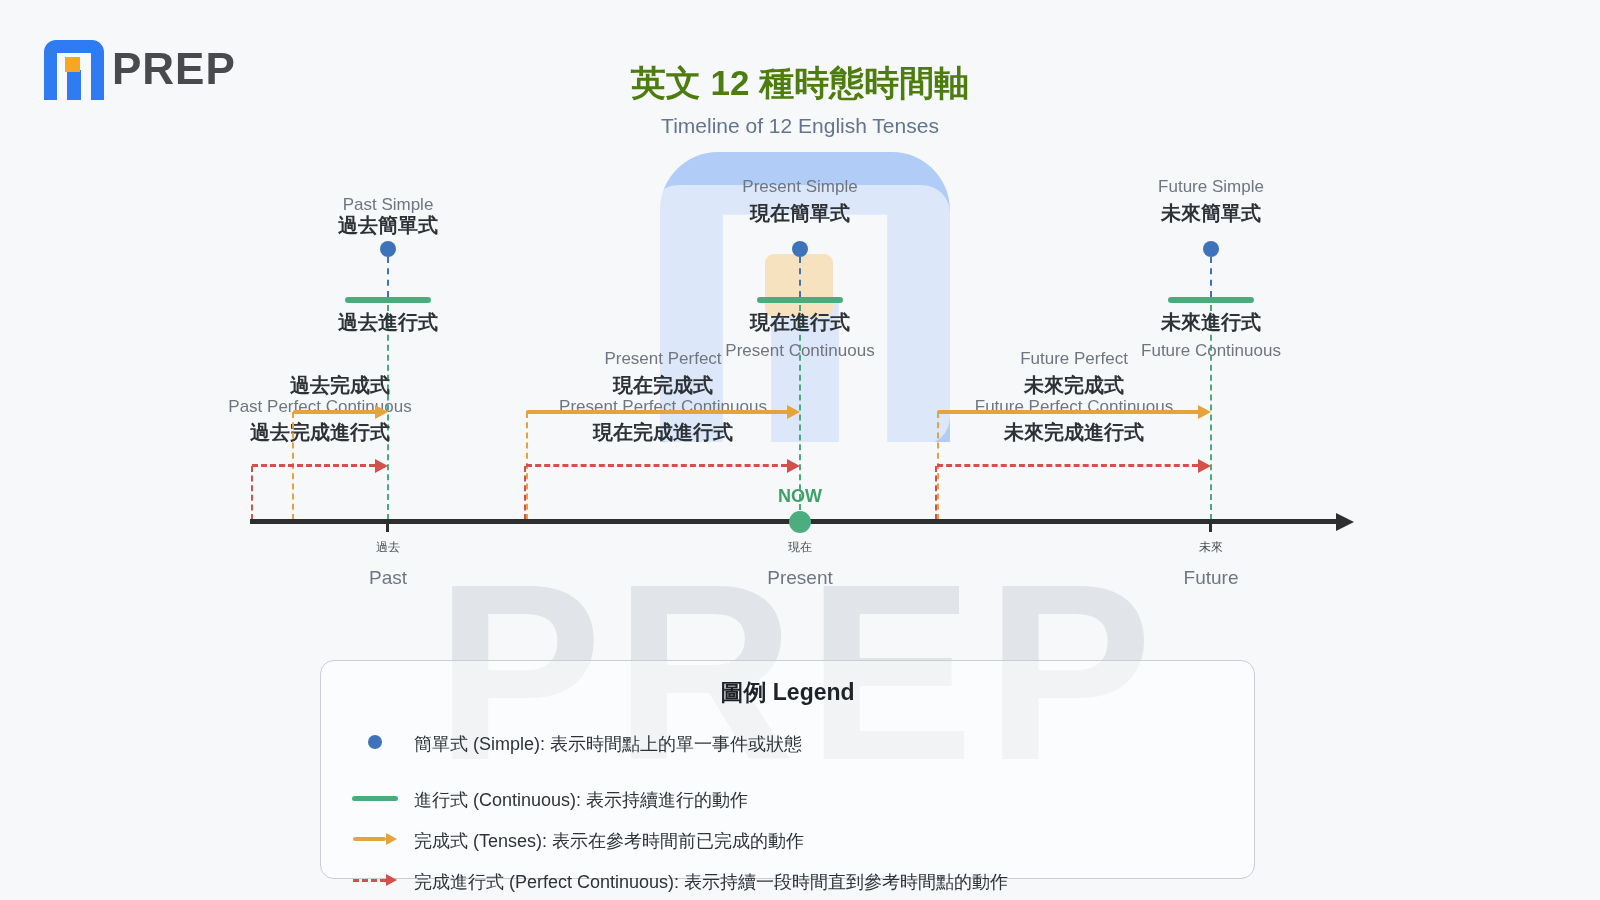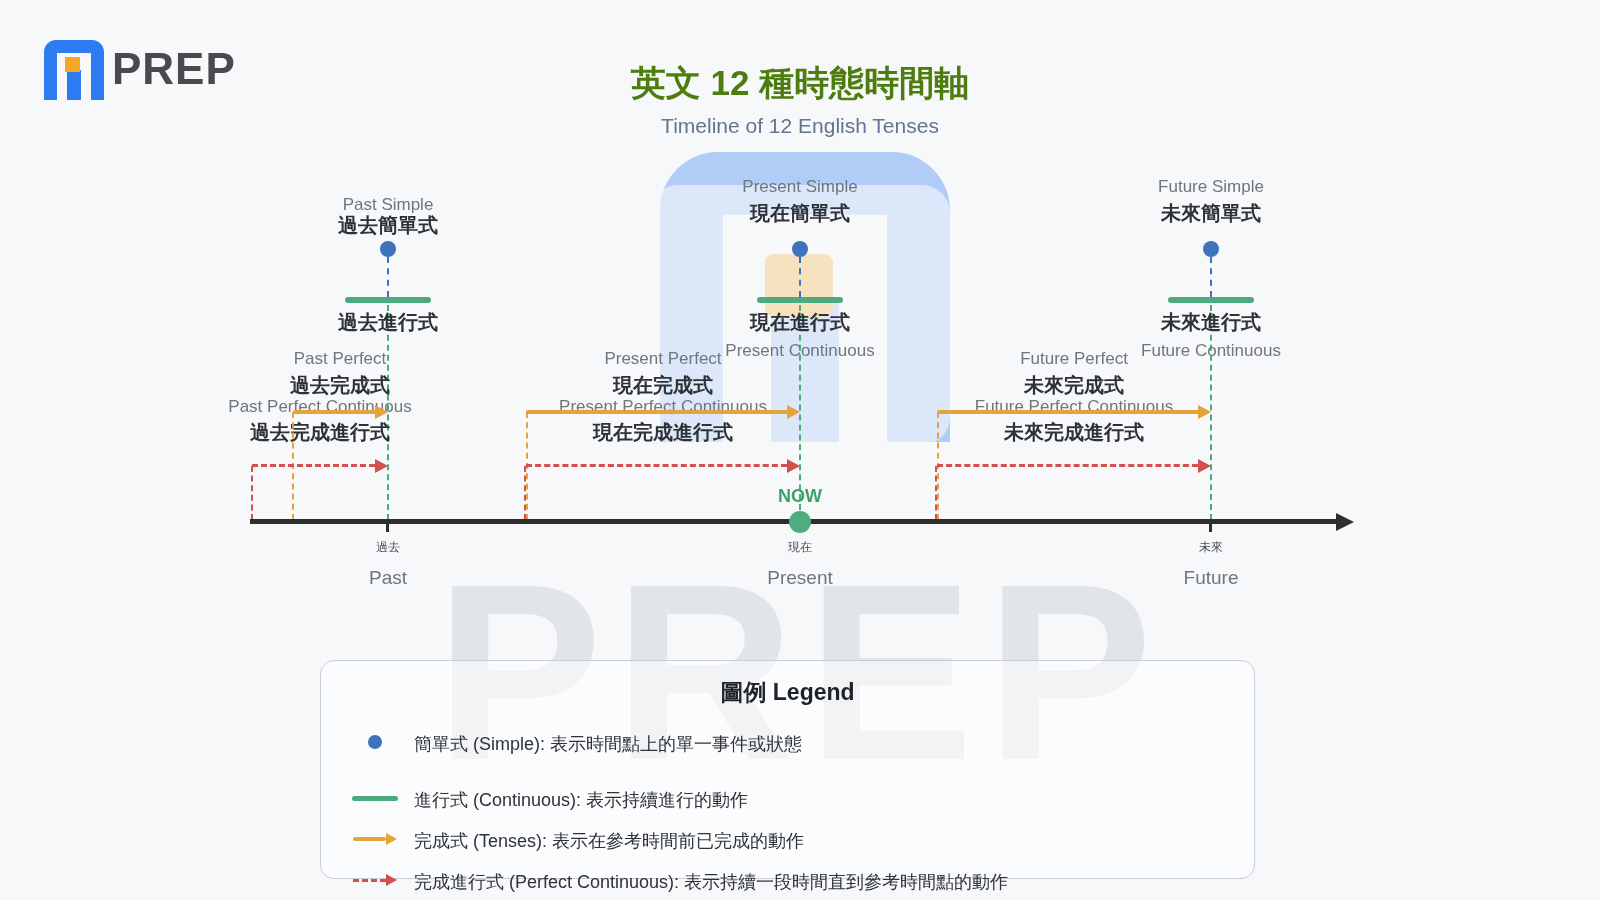--- a/index.html
+++ b/index.html
@@ -60,21 +60,20 @@
   <div class="page-title">英文 12 種時態時間軸</div>
   <div class="page-subtitle">Timeline of 12 English Tenses</div>
 
   <div class="lbl en" style="left:238px;top:195px;width:300px;">Past Simple</div>
   <div class="lbl zh" style="left:238px;top:212px;width:300px;">過去簡單式</div>
   <div class="dot" style="left:380px;top:241px;"></div>
   <div class="vdash-blue" style="left:387px;top:257px;height:40px;"></div>
   <div class="vdash-green" style="left:387px;top:305px;height:215px;"></div>
   <div class="hline-green" style="left:345px;top:297px;width:86px;"></div>
   <div class="lbl zh" style="left:238px;top:309px;width:300px;">過去進行式</div>
-  <div class="lbl en" style="left:180px;top:349px;width:320px;">Past Perfect</div>
   <div class="lbl zh" style="left:180px;top:372px;width:320px;">過去完成式</div>
   <div class="lbl en" style="left:140px;top:397px;width:360px;">Past Perfect Continuous</div>
   <div class="hline-orange" style="left:293px;top:410px;width:84px;"></div>
   <div class="tri tri-orange" style="left:375px;top:405px;"></div>
   <div class="lbl zh" style="left:140px;top:419px;width:360px;">過去完成進行式</div>
   <div class="vdash-orange" style="left:292px;top:412px;height:108px;"></div>
   <div class="hdash-red" style="left:252px;top:464px;width:123px;"></div>
   <div class="tri tri-red" style="left:375px;top:459px;"></div>
   <div class="vdash-red" style="left:251px;top:466px;height:54px;"></div>
   <div class="tick" style="left:386px;top:524px;"></div>

